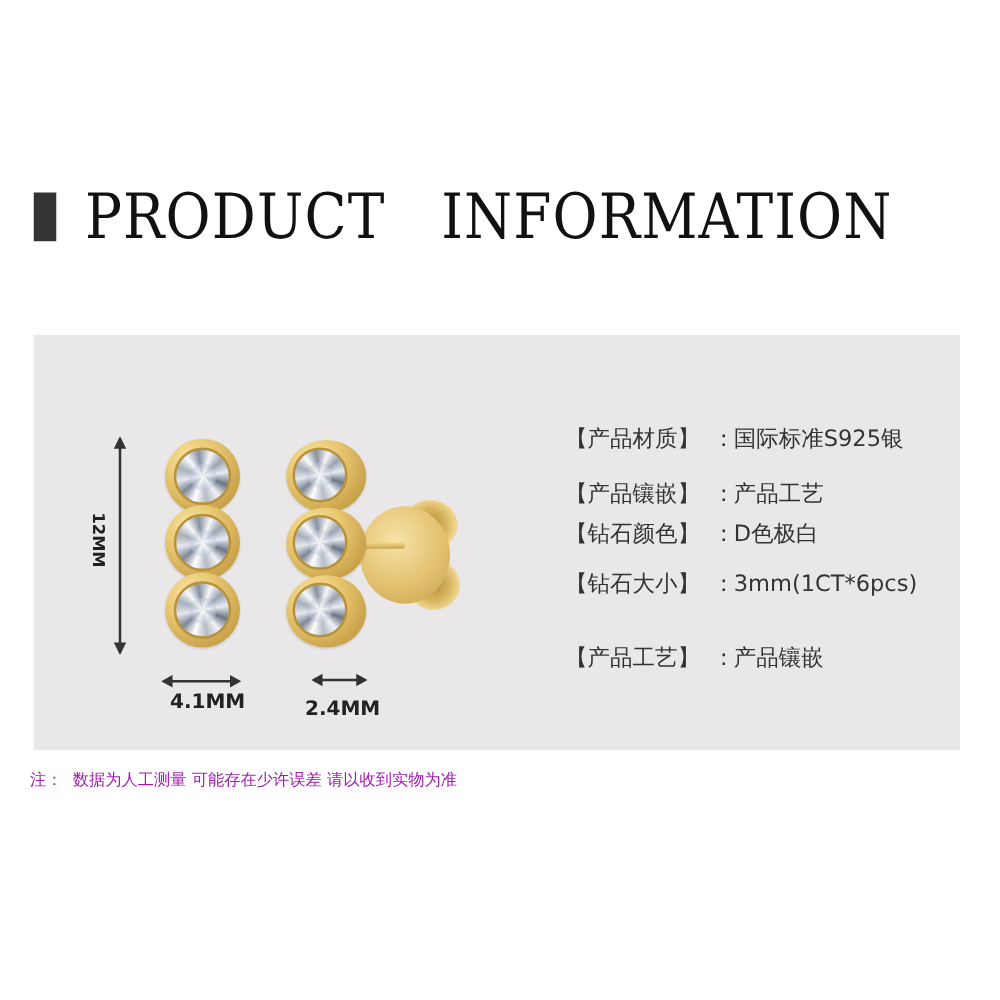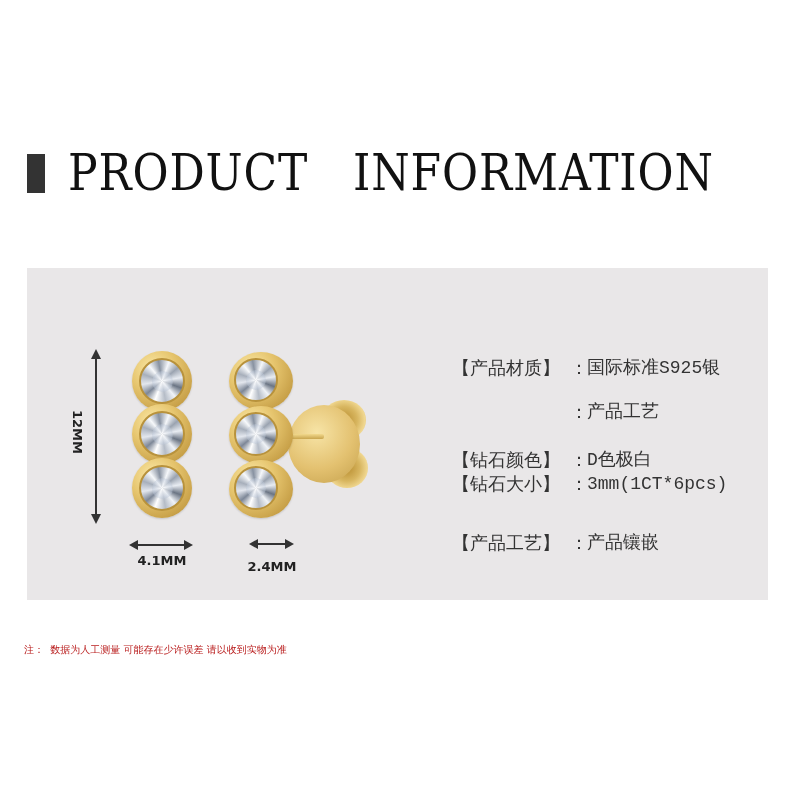--- a/index.html
+++ b/index.html
@@ -38,21 +38,21 @@
   .dim-arrow-h {
     position: absolute; height: 2px; background: #333;
   }
   .dim-arrow-h::before, .dim-arrow-h::after {
     content: ""; position: absolute; top: -4px; width: 0; height: 0;
     border-top: 5px solid transparent; border-bottom: 5px solid transparent;
   }
   .dim-arrow-h::before { left: -2px; border-right: 9px solid #333; }
   .dim-arrow-h::after { right: -2px; border-left: 9px solid #333; }
   .dim-label-h {
-    position: absolute; font-size: 13px; font-weight: bold; color: #222; line-height: 16px;
+    position: absolute; font-size: 16px; font-weight: bold; color: #222; line-height: 16px;
     text-align: center;
   }
   .bezel {
     position: absolute; border-radius: 50%;
     background: radial-gradient(circle at 35% 30%, #fbe9a8 0%, #e6c56e 40%, #c9a24a 75%, #a98330 100%);
     box-shadow: 0 1px 2px rgba(0,0,0,0.15);
   }
   .stone {
     position: absolute; border-radius: 50%;
     background:
@@ -71,27 +71,27 @@
   .post {
     position: absolute; background: linear-gradient(#f2d98d, #c9a54e); border-radius: 2px;
   }
   .clutch-loop {
     position: absolute; border-radius: 50%;
     background: radial-gradient(circle at 50% 50%, #b88d2f 0%, #d8b660 45%, #f0d790 70%, #c9a24a 100%);
   }
   .info-list { position: absolute; left: 452px; top: 336px; }
   .info-row {
     position: absolute; left: 0; height: 32px; width: 320px;
-    font-size: 18px; line-height: 32px; color: #333333; white-space: nowrap; margin-top: 16px;
+    font-size: 18px; line-height: 32px; color: #333333; white-space: nowrap;
   }
   .info-label { position: absolute; left: 0; }
   .info-colon { position: absolute; left: 118px; }
-  .info-value { position: absolute; left: 135px; font-family: Liberation Mono, monospace; }
+  .info-value { position: absolute; left: 135px; }
   .note {
-    position: absolute; left: 24px; top: 640px; font-size: 10px; line-height: 20px; color: #b91c1c; white-space: pre;
+    position: absolute; left: 24px; top: 615px; font-size: 13px; line-height: 20px; color: #a21caf; white-space: pre;
   }
 </style>
 </head>
 <body>
 
 <div class="header-bar"></div>
 <div class="header-title">PRODUCT   INFORMATION</div>
 
 <div class="panel"></div>
 
@@ -125,24 +125,25 @@
 <div class="dim-arrow-h" style="left:251px; top:543px; width:41px;"></div>
 <div class="dim-label-h" style="left:244px; top:559px; width:56px;">2.4MM</div>
 
 <div class="info-list">
   <div class="info-row" style="top:0px;">
     <span class="info-label">【产品材质】</span>
     <span class="info-colon">：</span>
     <span class="info-value">国际标准S925银</span>
   </div>
   <div class="info-row" style="top:44px;">
+    <span class="info-label">【产品镶嵌】</span>
     <span class="info-colon">：</span>
     <span class="info-value">产品工艺</span>
   </div>
-  <div class="info-row" style="top:92px;">
+  <div class="info-row" style="top:76px;">
     <span class="info-label">【钻石颜色】</span>
     <span class="info-colon">：</span>
     <span class="info-value">D色极白</span>
   </div>
   <div class="info-row" style="top:116px;">
     <span class="info-label">【钻石大小】</span>
     <span class="info-colon">：</span>
     <span class="info-value">3mm(1CT*6pcs)</span>
   </div>
   <div class="info-row" style="top:175px;">

